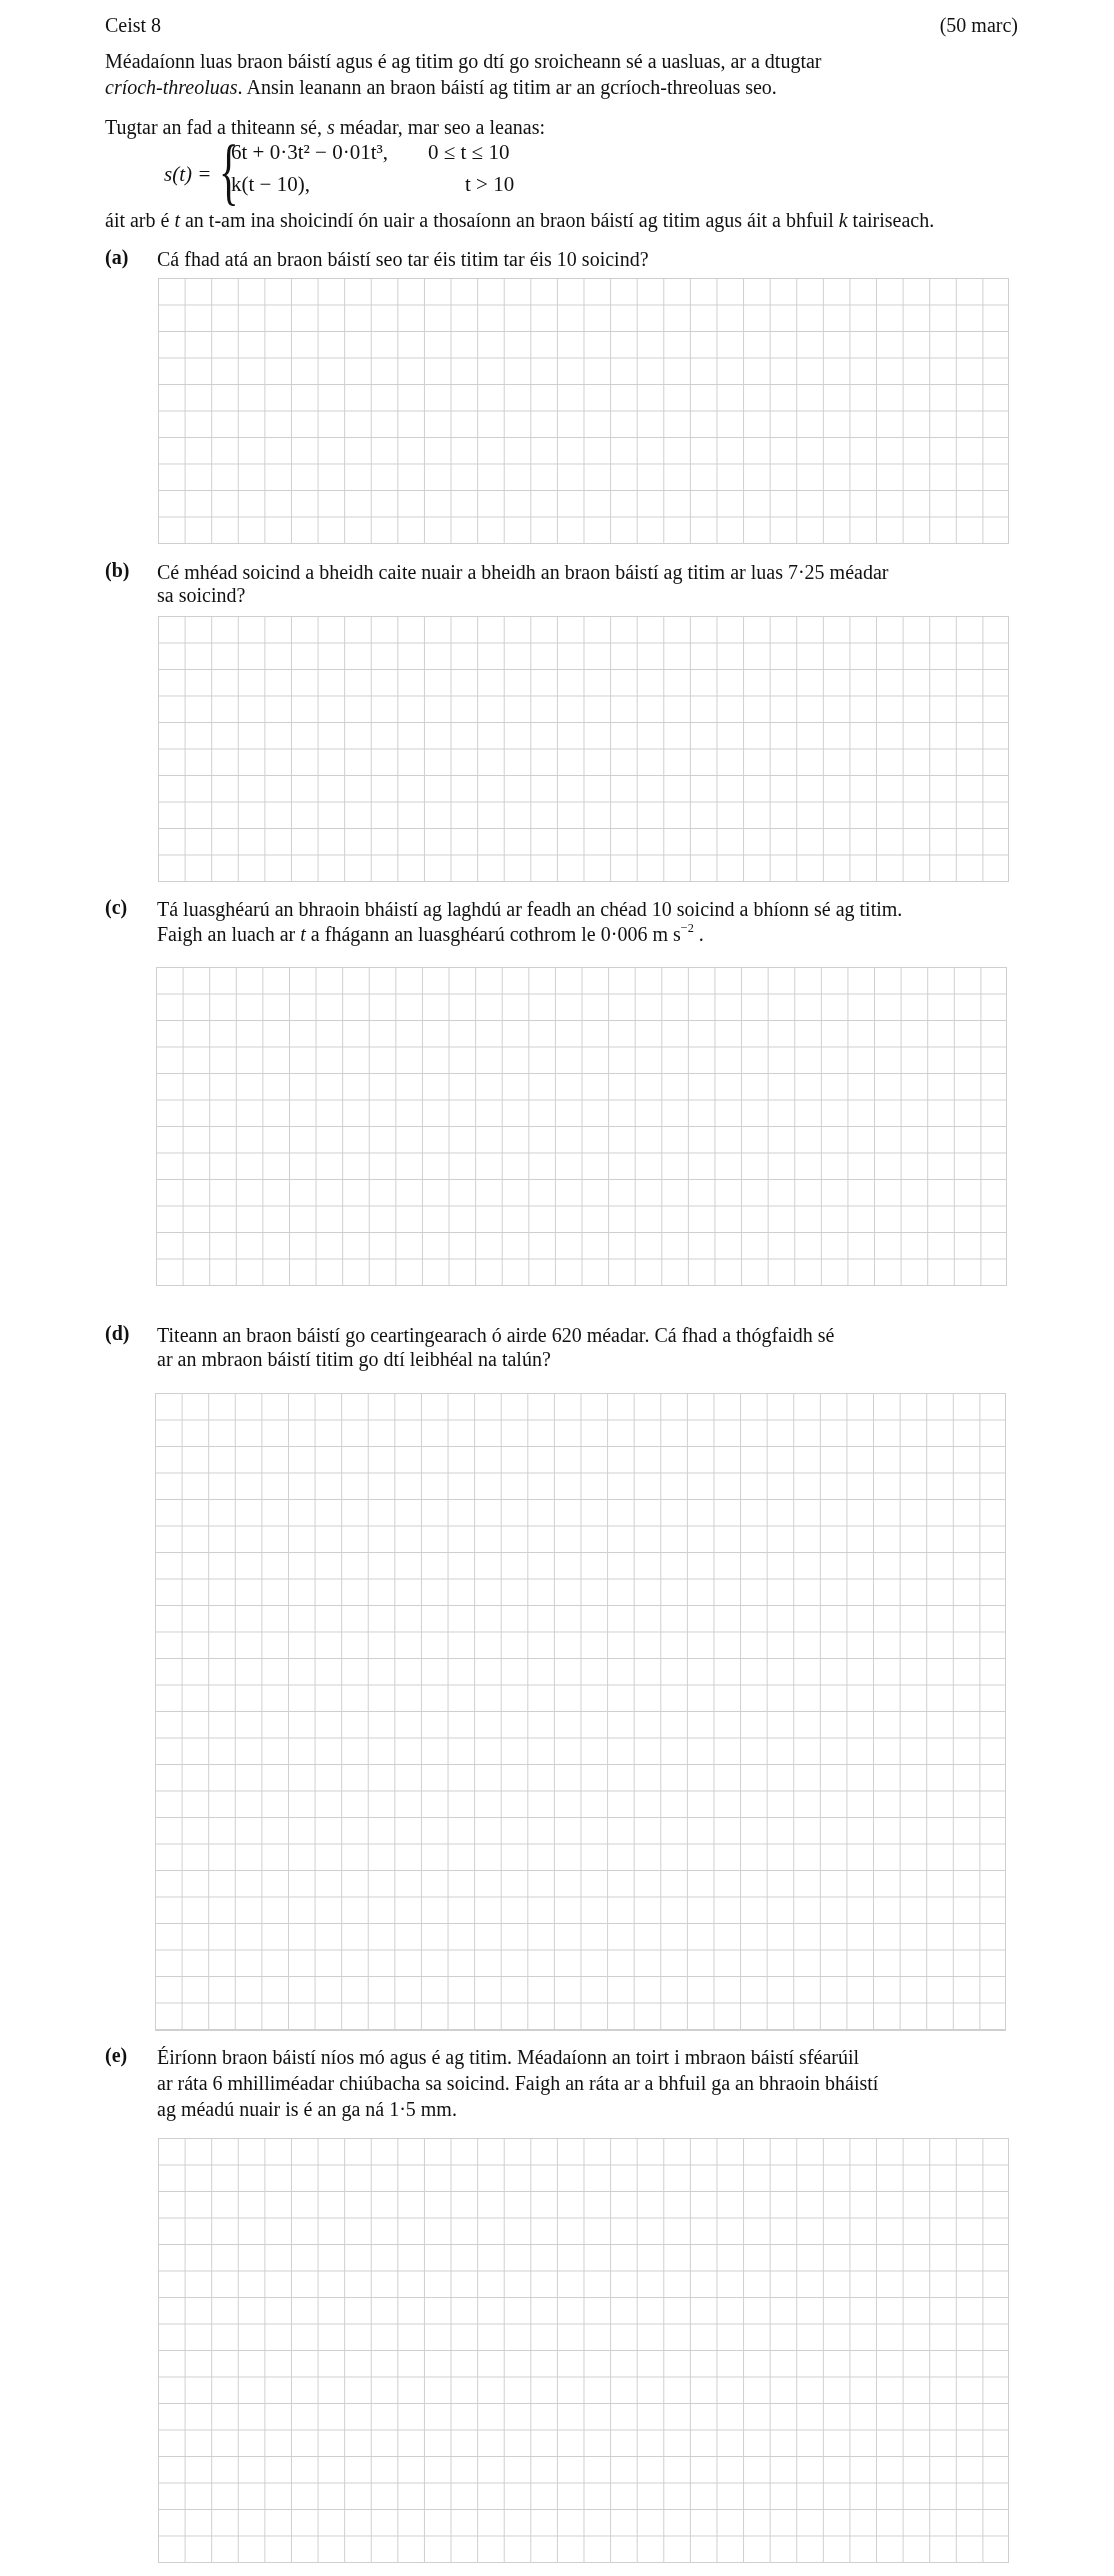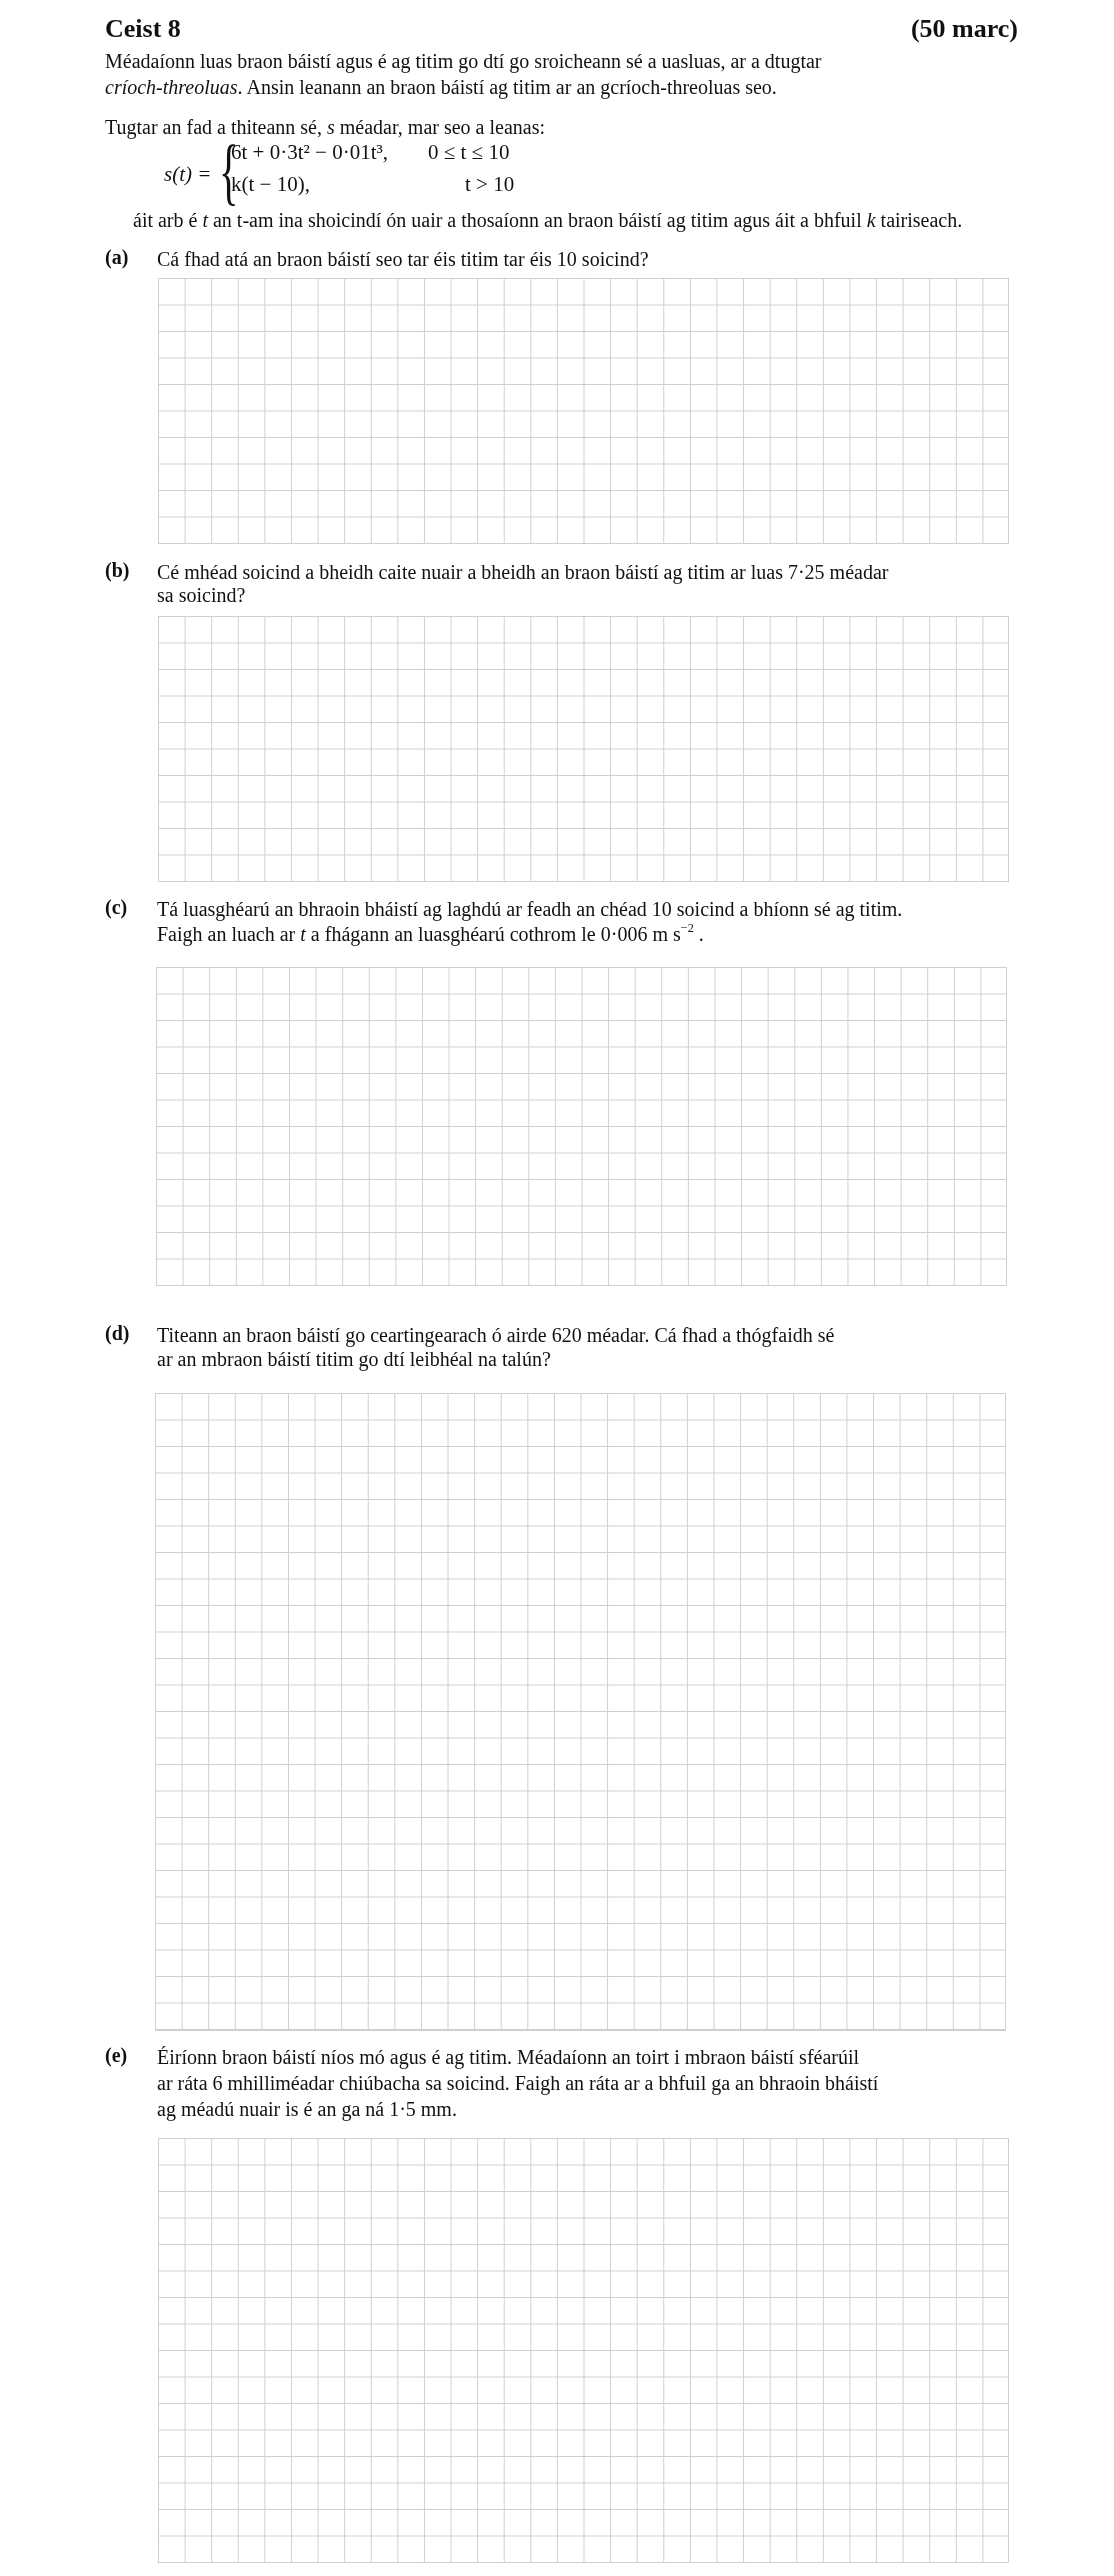--- a/index.html
+++ b/index.html
@@ -1,21 +1,21 @@
 <!DOCTYPE html>
 <html style="font-size:9.8px"><head>
 <meta charset="utf-8">
 <style>
   html, body { margin: 0; padding: 0; background: #ffffff; }
   body { width: 1115px; height: 2576px; position: relative; overflow: hidden;
          font-family: "Liberation Serif", "DejaVu Serif", serif; color: #111; }
   .abs { position: absolute; white-space: nowrap; }
   .txt { font-size: 20px; line-height: 26px; }
   .ital { font-style: italic; }
-  .hdr { font-size: 26px; font-weight: bold; text-align: center; }
+  .hdr { font-size: 20px; font-weight: normal; text-align: center; }
   .part-label { font-size: 20px; font-weight: bold; left: 105px; }
   .part-text { font-size: 20px; line-height: 26px; left: 157px; }
   .grid { position: absolute; box-sizing: border-box;
           border-right: 1.2px solid #cfcfcf; border-bottom: 1.2px solid #cfcfcf;
           background-image:
             linear-gradient(to right, #cfcfcf 1.2px, transparent 1.2px),
             linear-gradient(to bottom, #cfcfcf 1.2px, transparent 1.2px);
           background-size: 26.6px 26.5px; }
   .math { font-family: "Liberation Serif", "DejaVu Serif", serif; font-size: 21px; }
   .brace { position: absolute; font-size: 74px; line-height: 74px; font-weight: 100; transform: scaleX(0.55); transform-origin: left top; }
@@ -38,21 +38,21 @@
 
 <div class="abs math" style="left:0; top:0;">
   <span class="abs ital" style="left:164px; top:162px;">s(t) =</span>
   <span class="brace" style="left:219px; top:134px;">{</span>
   <span class="abs" style="left:231px; top:140px;">6t + 0·3t² − 0·01t³,</span>
   <span class="abs" style="left:428px; top:140px;">0 ≤ t ≤ 10</span>
   <span class="abs" style="left:231px; top:172px;">k(t − 10),</span>
   <span class="abs" style="left:465px; top:172px;">t &gt; 10</span>
 </div>
 
-<div class="abs txt" style="left:105px; top:207px;margin-left:28px;">
+<div class="abs txt" style="left:105px; top:207px;">
   <span>áit arb é </span><span class="ital">t</span><span> an t-am ina shoicindí ón uair a thosaíonn an braon báistí ag titim agus áit a bhfuil </span><span class="ital">k</span><span> tairiseach.</span>
 </div>
 
 <div class="abs part-label" style="top:246px;">(a)</div>
 <div class="abs part-text" style="top:246px;">Cá fhad atá an braon báistí seo tar éis titim tar éis 10 soicind?</div>
 <div class="grid" style="left:158px; top:278px; width:851px; height:266px;"></div>
 
 <div class="abs part-label" style="top:559px;">(b)</div>
 <div class="abs part-text" style="top:559px;">Cé mhéad soicind a bheidh caite nuair a bheidh an braon báistí ag titim ar luas 7·25 méadar</div>
 <div class="abs part-text" style="top:582px;">sa soicind?</div>

